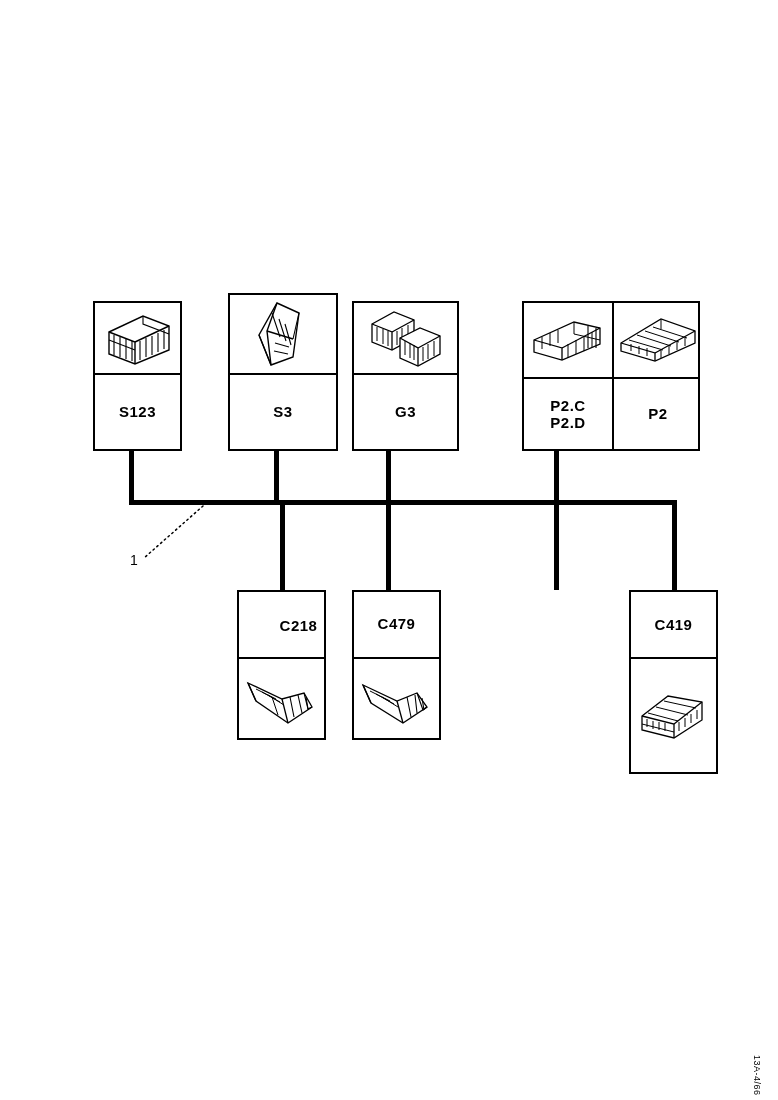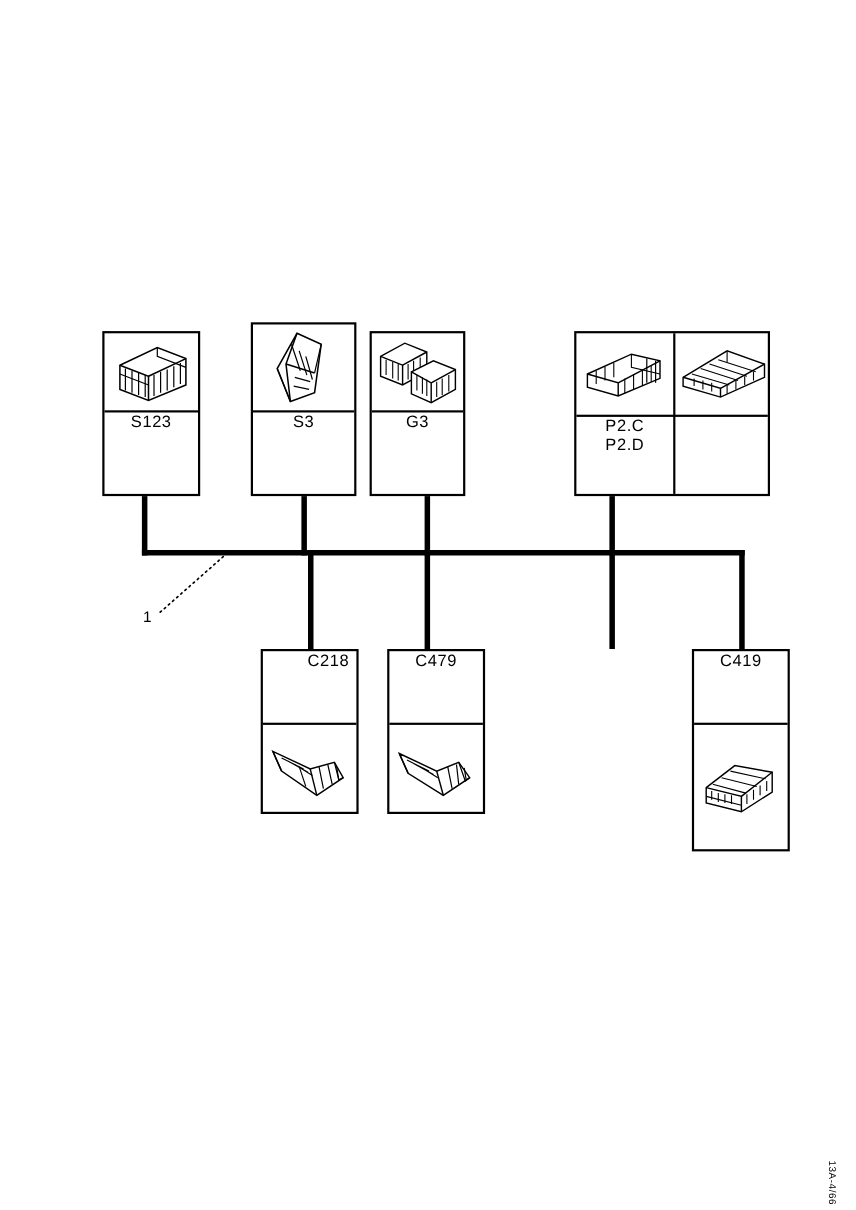--- a/index.html
+++ b/index.html
@@ -33,22 +33,24 @@
     overflow: hidden;
   }
   .cell-img {
     display: flex;
     align-items: center;
     justify-content: center;
   }
   .cell-label {
     display: flex;
     align-items: center;
+    justify-content: center;
     flex-direction: column;
     line-height: 1.15;
+    font-weight: bold;
   }
   .divider-h {
     position: absolute;
     background: #000;
     height: 2px;
     left: 0;
     right: 0;
   }
   .divider-v {
     position: absolute;
@@ -121,41 +123,41 @@
           <path d="M44 6 L44 14 L70 24" stroke-width="1.1"></path>
         </g>
       </svg>
     </div>
     <div class="divider-h" style="top:70px;"></div>
     <div class="cell cell-label" style="left:0; top:72px; right:0; bottom:0;">
       <span class="lbl">S123</span>
     </div>
   </div>
 
-  <div class="box" style="left:228px; top:293px; width:96px; height:158px;">
+  <div class="box" style="left:228px; top:293px; width:110px; height:158px;">
     <div class="cell cell-img" style="left:0; top:0; right:0; height:80px;">
       <svg class="art" width="72" height="72" viewBox="0 0 72 72" aria-hidden="true">
         <g fill="none" stroke="#000" stroke-width="1.4">
           <path d="M30 4 L52 14 L46 58 L24 66 L12 36 Z" fill="#fff"></path>
           <path d="M30 4 L20 32 L24 66"></path>
           <path d="M20 32 L46 40"></path>
           <path d="M25 14 L33 38 M32 20 L39 42 M38 25 L44 46" stroke-width="1.1"></path>
           <path d="M28 44 L42 48 M27 52 L41 55" stroke-width="1.1"></path>
           <path d="M52 14 L46 40" stroke-width="1.1"></path>
           <path d="M12 36 L24 66" stroke-width="1.1"></path>
         </g>
       </svg>
     </div>
     <div class="divider-h" style="top:78px;"></div>
     <div class="cell cell-label" style="left:0; top:80px; right:0; bottom:0;">
       <span class="lbl">S3</span>
     </div>
   </div>
 
-  <div class="box" style="left:336px; top:301px; width:87px; height:150px;">
+  <div class="box" style="left:352px; top:301px; width:107px; height:150px;">
     <div class="cell cell-img" style="left:0; top:0; right:0; height:72px;">
       <svg class="art" width="80" height="62" viewBox="0 0 80 62" aria-hidden="true">
         <g fill="none" stroke="#000" stroke-width="1.3">
           <path d="M6 16 L28 4 L48 12 L48 30 L26 42 L6 34 Z" fill="#fff"></path>
           <path d="M6 16 L26 24 L26 42"></path>
           <path d="M26 24 L48 12"></path>
           <path d="M11 19 L11 33 M17 21 L17 36 M22 23 L22 38" stroke-width="1"></path>
           <path d="M31 23 L31 37 M36 20 L36 35 M42 17 L42 32" stroke-width="1"></path>
           <path d="M34 30 L54 20 L74 28 L74 46 L52 58 L34 50 Z" fill="#fff"></path>
           <path d="M34 30 L52 40 L52 58"></path>
@@ -197,20 +199,23 @@
           <path d="M44 37 L44 45 M52 33 L52 41 M60 29 L60 37 M68 25 L68 33" stroke-width="1"></path>
           <path d="M44 6 L44 16" stroke-width="1"></path>
         </g>
       </svg>
     </div>
     <div class="divider-h" style="top:74px;"></div>
     <div class="cell cell-label" style="left:0; top:76px; width:88px; bottom:0;">
       <span class="lbl">P2.C</span>
       <span class="lbl">P2.D</span>
     </div>
+    <div class="cell cell-label" style="left:90px; top:76px; width:88px; bottom:0;">
+      <span class="lbl">P2</span>
+    </div>
   </div>
 
   <div class="wire-v" style="left:129px; top:451px; height:54px;"></div>
   <div class="wire-v" style="left:274px; top:451px; height:54px;"></div>
   <div class="wire-v" style="left:386px; top:451px; height:54px;"></div>
   <div class="wire-v" style="left:554px; top:451px; height:54px;"></div>
 
   <div class="wire-h" style="left:129px; top:500px; width:548px;"></div>
 
   <div class="wire-v" style="left:280px; top:500px; height:90px;"></div>

